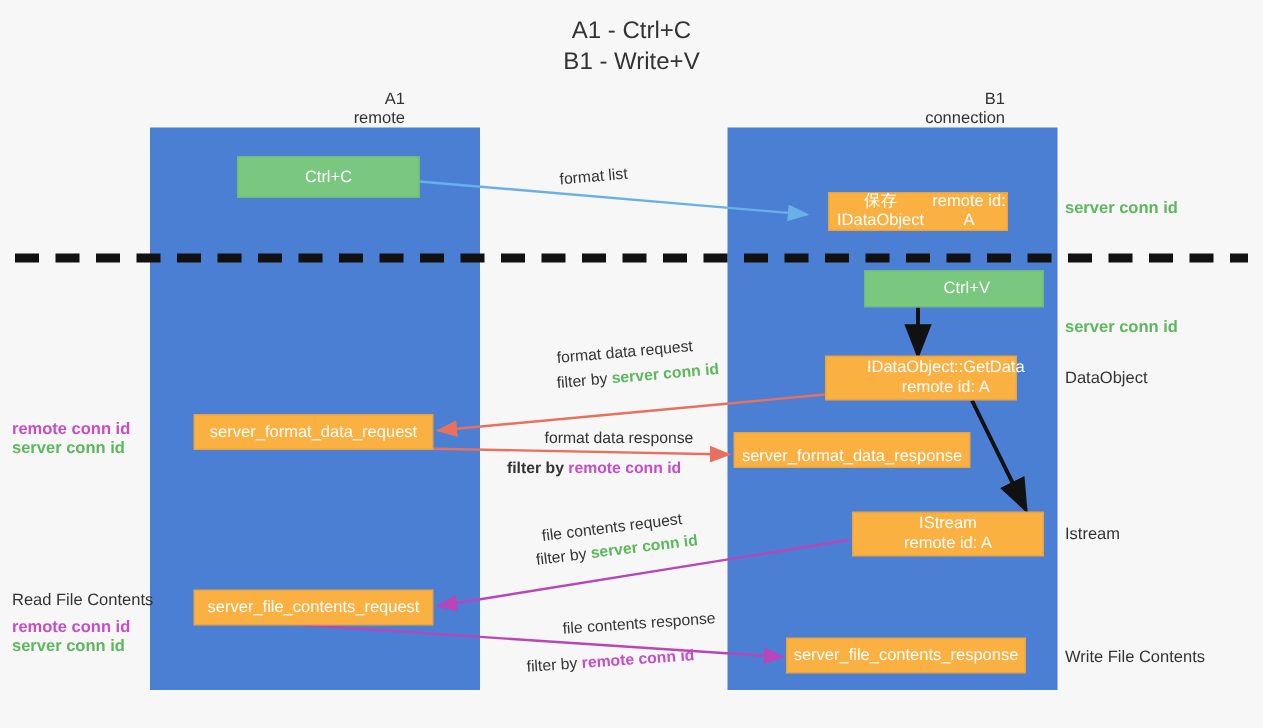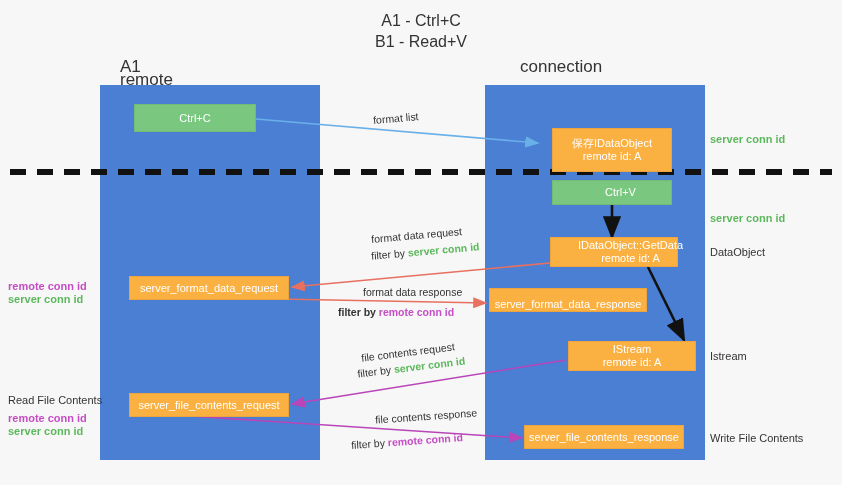--- a/index.html
+++ b/index.html
@@ -1,47 +1,48 @@
 <!DOCTYPE html>
 <html><head>
 <meta charset="utf-8">
 <style>
   html,body{margin:0;padding:0;}
   body{width:842px;height:485px;background:#f7f7f7;font-family:"Liberation Sans",sans-serif;overflow:hidden;}
   #stage{position:relative;width:842px;height:485px;}
   svg.layer{position:absolute;left:0;top:0;width:842px;height:485px;pointer-events:none;}
   .lane{position:absolute;background:#4a7fd4;}
-  .colhead{position:absolute;text-align:left;color:#333;font-size:17px;line-height:13px;}
+  .colhead{position:absolute;text-align:right;color:#333;font-size:11px;line-height:13px;}
   .title{position:absolute;left:0;top:10px;width:842px;text-align:center;color:#333;font-size:16px;line-height:21px;}
   .box{position:absolute;box-sizing:border-box;color:#fff;display:flex;align-items:center;justify-content:center;
        text-align:center;font-size:11px;line-height:13px;border:1px solid rgba(0,0,0,.06);}
   .box.orange{background:#fbb042;}
-  .box.green{background:#7ac77f;}
+  .box.green{background:#7ac77f;margin-left:24px;}
   .sidelab{position:absolute;font-size:11px;line-height:14px;color:#333;white-space:nowrap;}
   .green-t{color:#5cb85c;font-weight:bold;}
   .magenta-t{color:#c54ec5;font-weight:bold;}
   .plain-t{color:#333;}
   .edgelab{position:absolute;font-size:10.5px;line-height:14px;color:#333;white-space:nowrap;}
   .bold{font-weight:bold;}
 </style>
 </head>
 <body>
 
 <div id="stage">
 
   <div class="title">
     <div>A1 - Ctrl+C</div>
-    <div>B1 - Read+V</div>
+    <div>B1 - Write+V</div>
   </div>
 
   <div class="colhead" style="left:120px;top:60px;width:150px;">
     <div>A1</div>
     <div>remote</div>
   </div>
   <div class="colhead" style="left:520px;top:60px;width:150px;">
+    <div>B1</div>
     <div>connection</div>
   </div>
 
   <div class="lane" style="left:100px;top:85px;width:220px;height:375px;"></div>
   <div class="lane" style="left:485px;top:85px;width:220px;height:375px;"></div>
 
   <svg class="layer">
     <defs>
       <marker id="ah-blue" markerWidth="9" markerHeight="7" refX="8" refY="3.5" orient="auto">
         <polygon points="0 0, 9 3.5, 0 7" fill="#6ab0e8"></polygon>
@@ -71,21 +72,21 @@
 
     <path d="M566,360 L292,404" stroke="#b945b9" stroke-width="1.6" fill="none" marker-end="url(#ah-mag)"></path>
 
     <path d="M130,412 L522,438" stroke="#b945b9" stroke-width="1.6" fill="none" marker-end="url(#ah-mag)"></path>
   </svg>
 
   <div class="box green" style="left:134px;top:104px;width:122px;height:28px;">
     <span>Ctrl+C</span>
   </div>
 
-  <div class="box orange" style="left:552px;top:128px;width:120px;height:44px;flex-direction:column;">
+  <div class="box orange" style="left:552px;top:128px;width:120px;height:26px;flex-direction:row;">
     <span>保存IDataObject</span>
     <span>remote id: A</span>
   </div>
 
   <div class="box green" style="left:552px;top:180px;width:120px;height:25px;padding-left:17px;">
     <span>Ctrl+V</span>
   </div>
 
   <div class="box orange" style="left:550px;top:237px;width:128px;height:30px;flex-direction:column;padding-left:33px;">
     <span>IDataObject::GetData</span>

